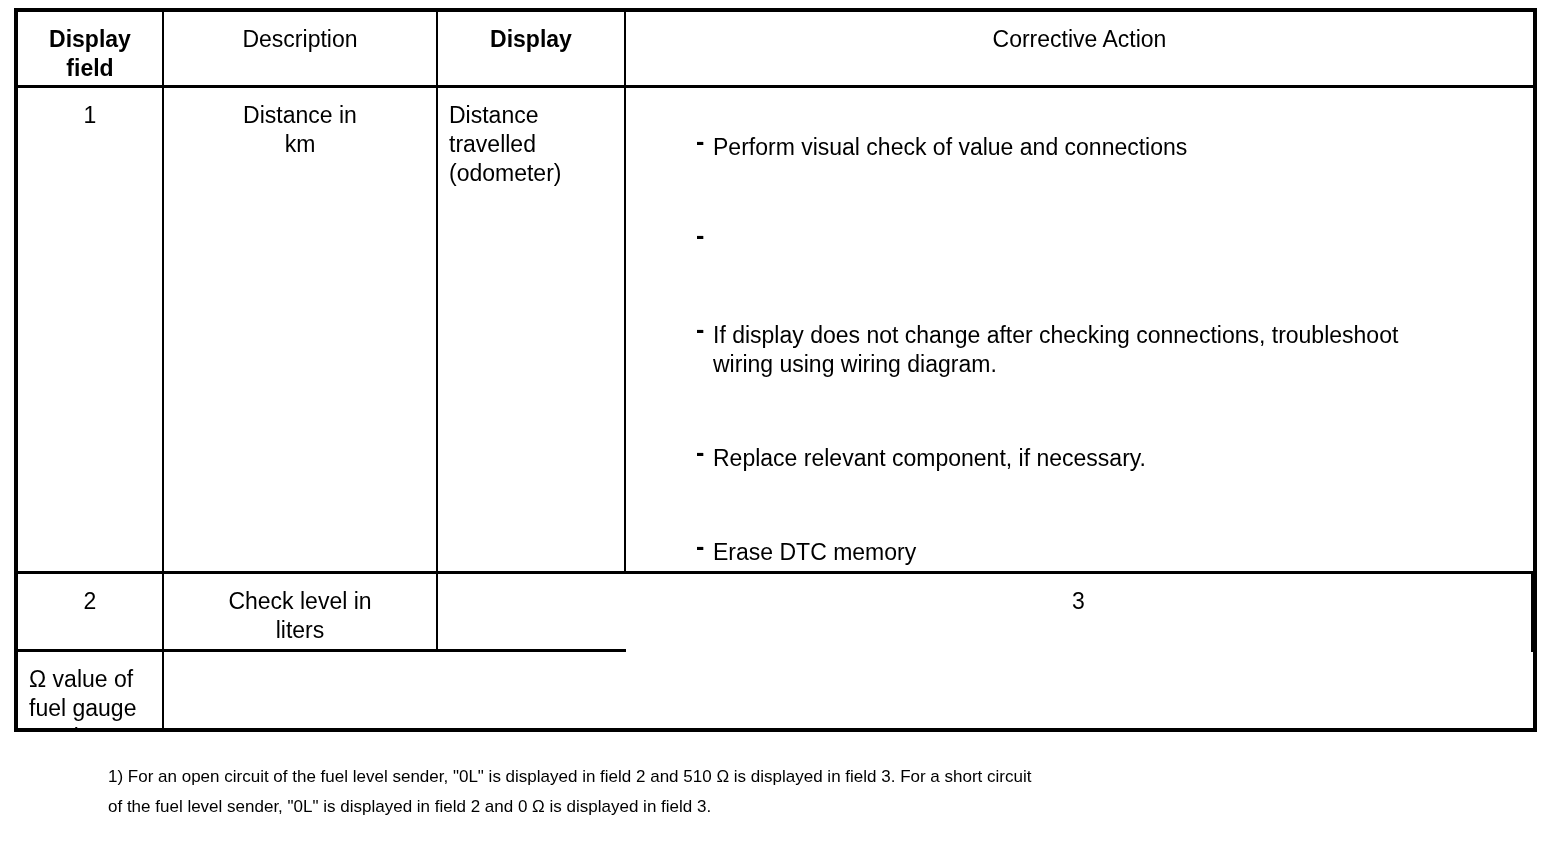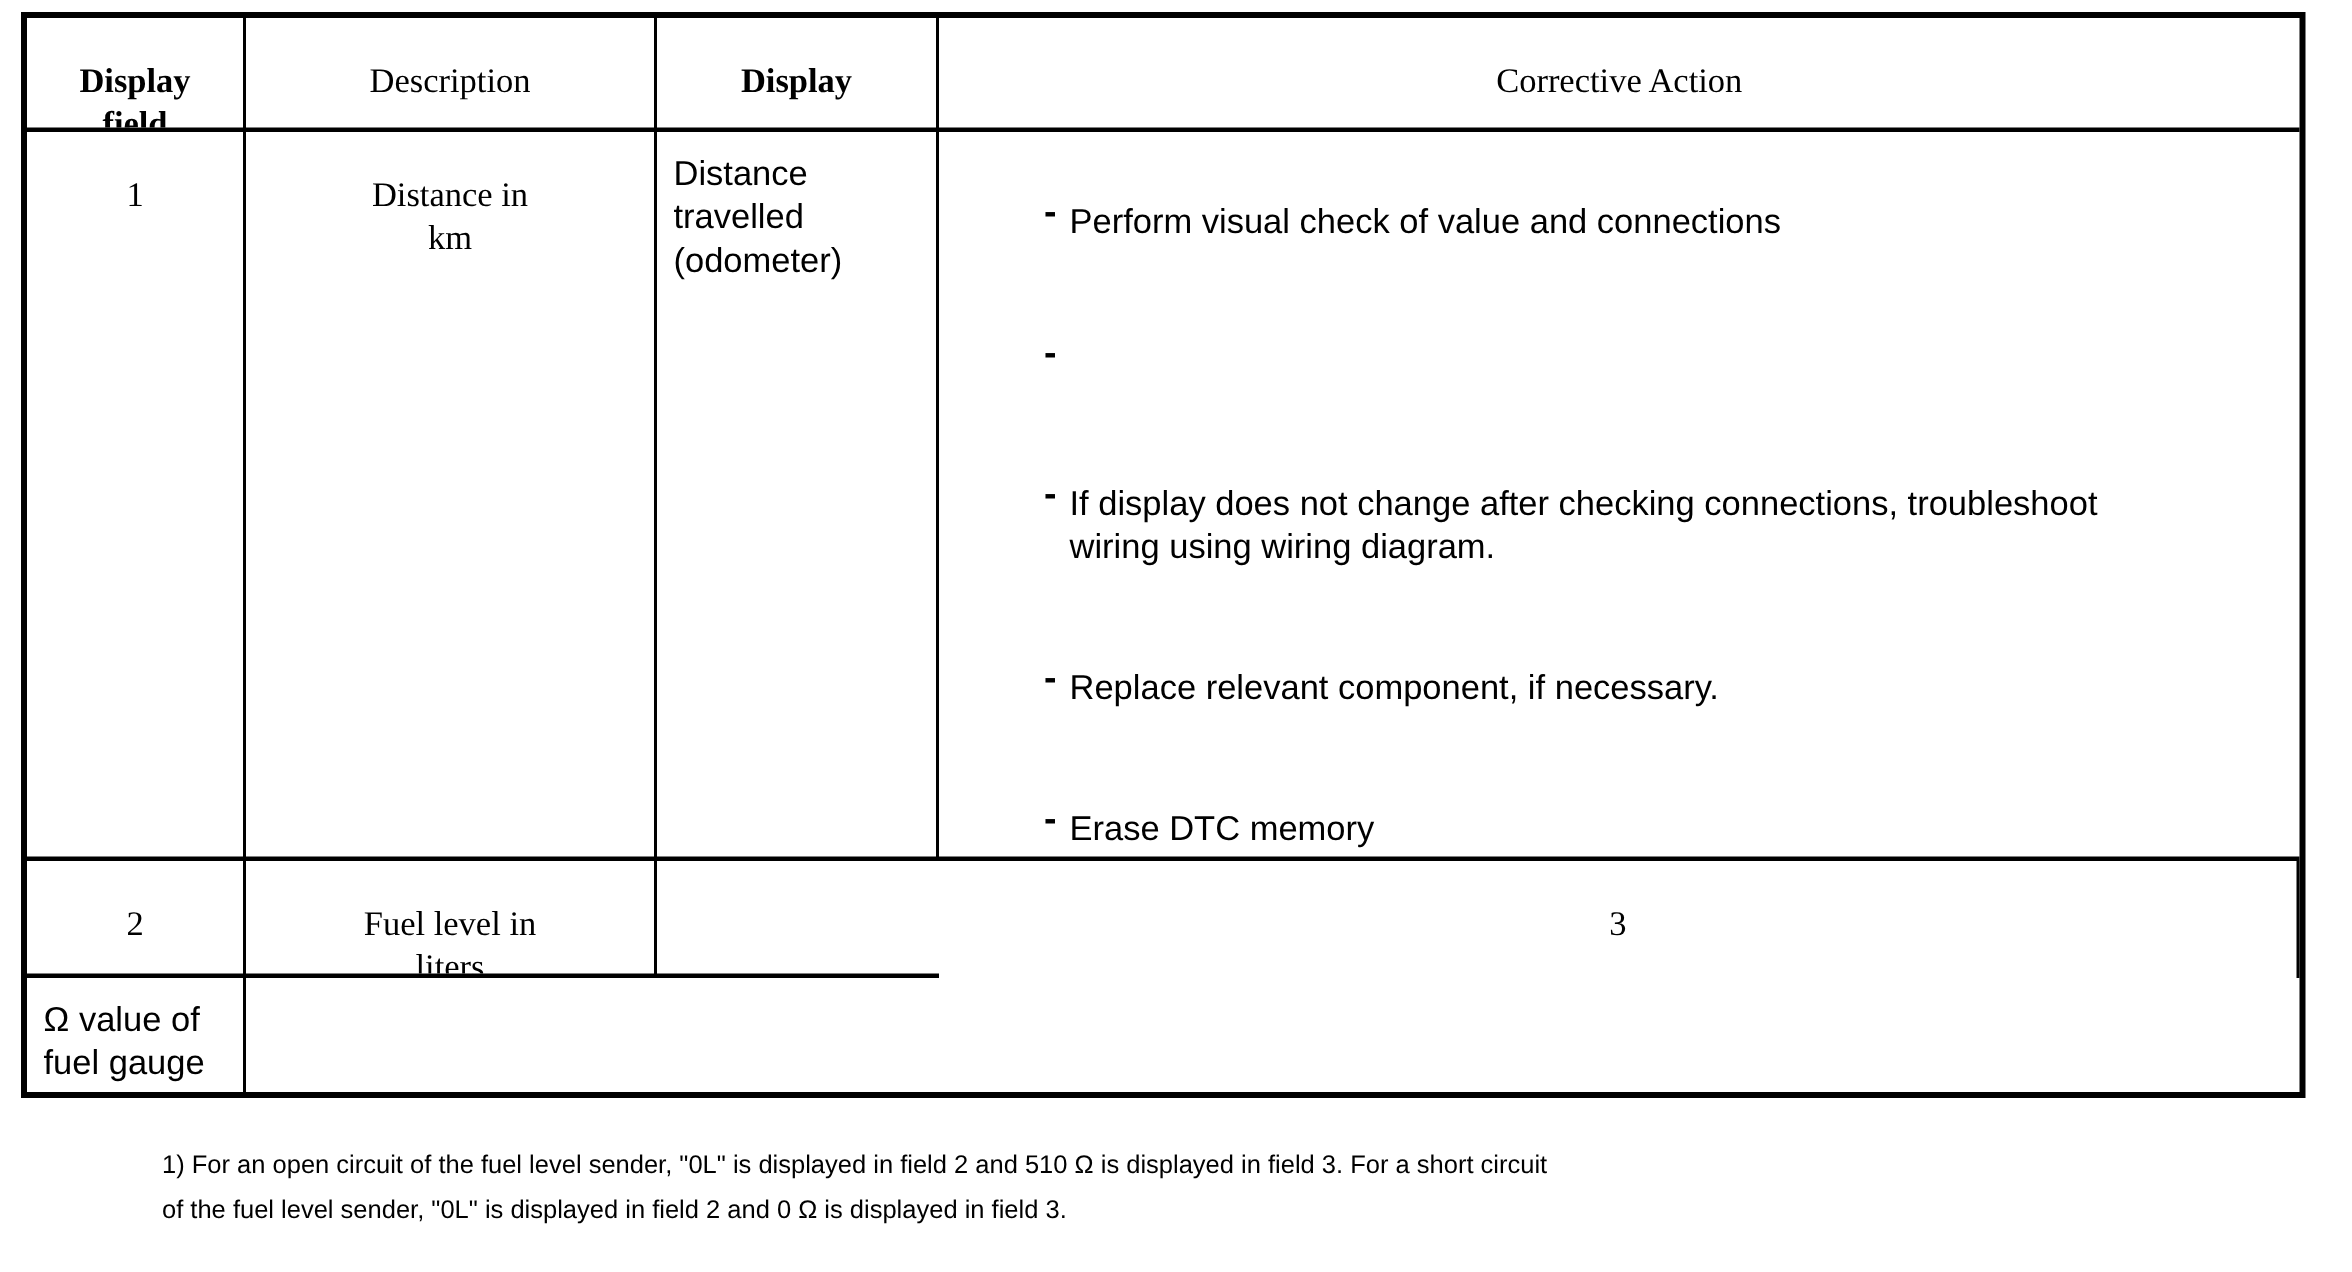--- a/index.html
+++ b/index.html
@@ -27,21 +27,21 @@
     border-bottom: 3px solid #000000;
     font-size: 23px;
     line-height: 29px;
     white-space: pre-line;
     overflow: hidden;
   }
   .cell.last-col { border-right: none; }
   .cell.last-row { border-bottom: none; }
   .cell.center { text-align: center; }
   .cell.bold { font-weight: bold; }
-  .cell.pad-top { padding-top: 27px; font-family: Liberation Serif, serif; }
+  .cell.pad-top { padding-top: 13px; }
   .cell.desc { padding: 13px 8px 0 11px; }
   .actions-cell { padding: 16px 24px 0 70px; }
   .action-item { display: flex; align-items: flex-start; margin-bottom: 36px; }
   .dash {
     font-weight: bold;
     font-size: 25px;
     line-height: 29px;
     flex: 0 0 17px;
     transform: translateY(-6px);
   }
@@ -94,21 +94,21 @@
       </div>
       <div class="action-item">
         <span class="dash">-</span>
         <span class="action-text">Erase DTC memory</span>
       </div>
       
       
     </div>
 
     <div class="cell center pad-top">2</div>
-    <div class="cell center pad-top">Fuel level in
+    <div class="cell center pad-top">Check level in
 liters</div>
     <div class="cell last-col"></div>
 
     <div class="cell center pad-top last-row">3</div>
     <div class="cell desc last-row">Ω value of fuel gauge
 sender -G</div>
     <div class="cell last-col last-row"></div>
 
   </div>
 

